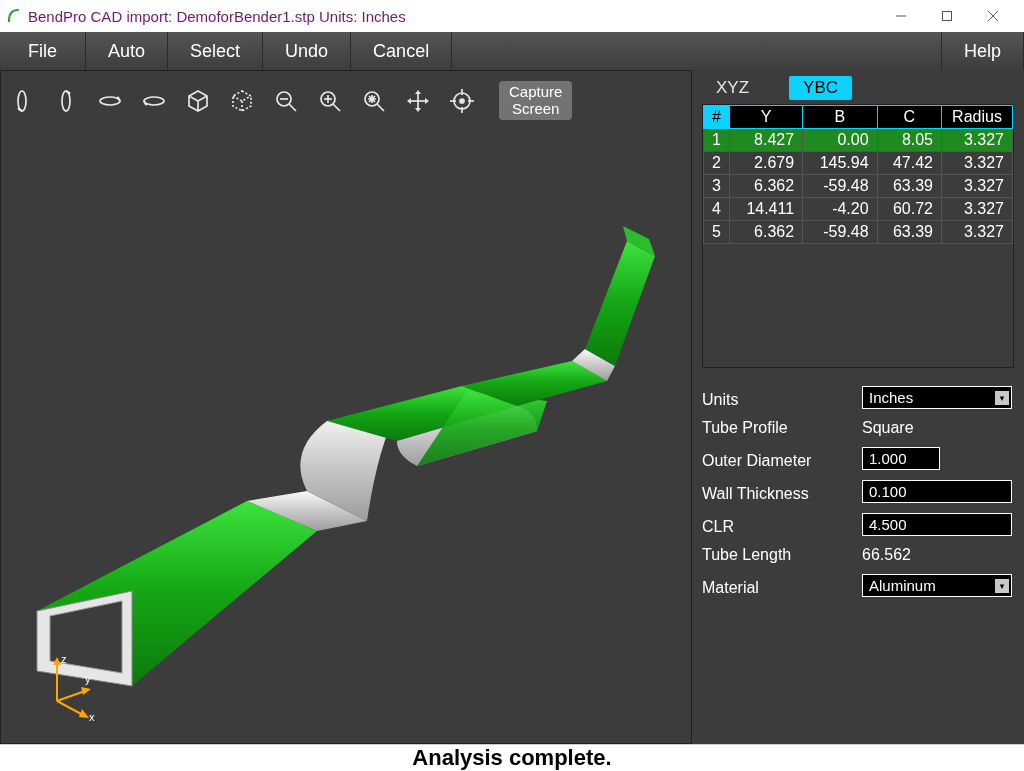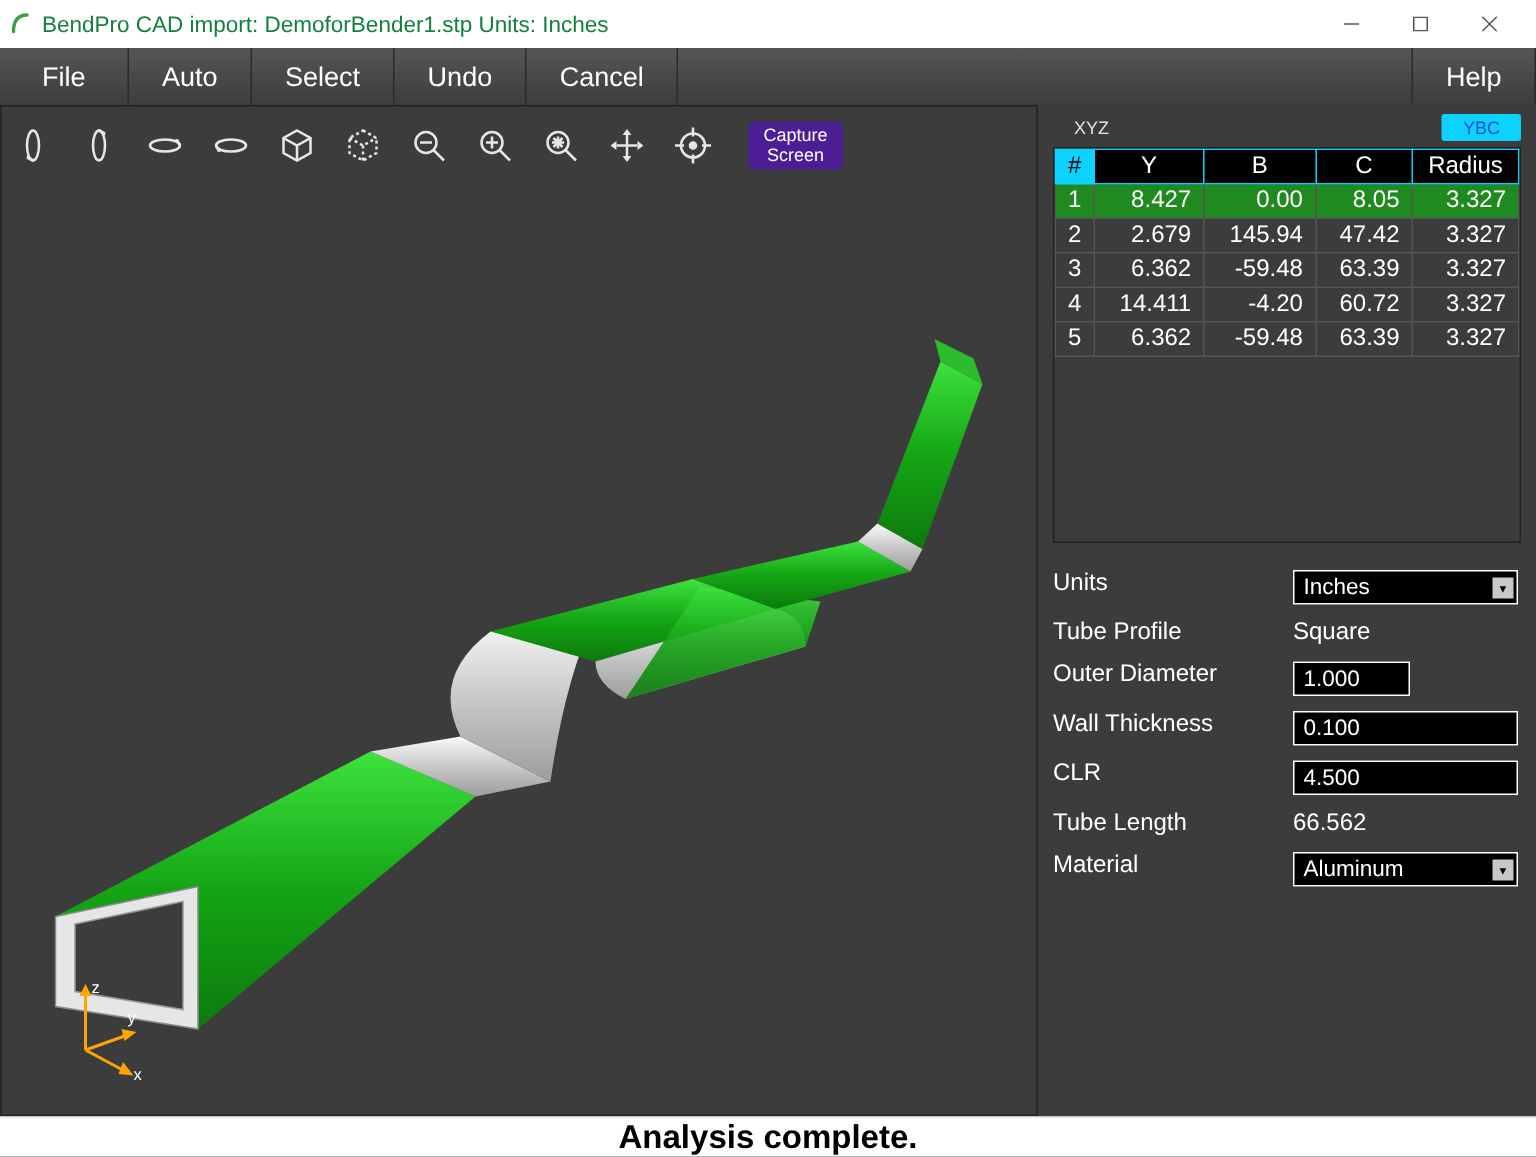--- a/index.html
+++ b/index.html
@@ -14,21 +14,21 @@
 }
 
 
 .titlebar {
   height: 32px;
   background: #fff;
   display: flex;
   align-items: center;
   padding: 0 8px;
   font-size: 15px;
-  color: #15803d;
+  color: #701a75;
 }
 .titlebar .app-icon {
   margin-right: 6px;
   font-size: 14px;
 }
 .titlebar .spacer { flex: 1; }
 .win-btn {
   width: 46px;
   height: 32px;
   display: flex;
@@ -81,25 +81,25 @@
 .tool-icon {
   width: 26px;
   height: 26px;
   color: #e6e6e6;
   display: flex;
   align-items: center;
   justify-content: center;
 }
 .tool-icon svg { width: 26px; height: 26px; stroke: #e6e6e6; fill: none; stroke-width: 1.7; }
 .capture-btn {
-  background: #4c1d95;
+  background: #737373;
   color: #fff;
   border-radius: 4px;
   padding: 3px 10px;
-  font-size: 12px;
+  font-size: 15px;
   text-align: center;
   line-height: 1.1;
   margin-left: 6px;
 }
 .axis-indicator {
   position: absolute;
   bottom: 18px;
   left: 26px;
 }
 .axis-indicator svg { overflow: visible; }
@@ -116,31 +116,30 @@
   background: #3c3c3c;
   display: flex;
   flex-direction: column;
   padding: 6px 10px 10px 10px;
 }
 .tabs-row {
   display: flex;
   align-items: center;
   gap: 26px;
   margin-bottom: 4px;
-  font-size: 12px;
+  font-size: 17px;
   color: #e4e4e4;
-  justify-content: space-between;
 }
 .tab-button {
   padding: 2px 14px;
   border-radius: 2px;
 }
 .tab-active {
   background: #0bd2ff;
-  color: #1d4ed8;
+  color: #000000;
 }
 
 .table-wrap {
   border: 1px solid #222;
   background: #3c3c3c;
   height: 264px;
   overflow: hidden;
 }
 table.data-table {
   width: 100%;
@@ -178,21 +177,21 @@
 .props {
   margin-top: 18px;
   display: flex;
   flex-direction: column;
   gap: 10px;
   color: #fff;
   font-size: 16px;
 }
 .prop-row {
   display: flex;
-  align-items: flex-start;
+  align-items: flex-end;
 }
 .prop-label { width: 160px; }
 .prop-value { flex: 1; }
 .select-box, .input-box {
   background: #000;
   color: #fff;
   border: 1px solid #fff;
   height: 23px;
   padding: 0 6px;
   font-size: 15px;

